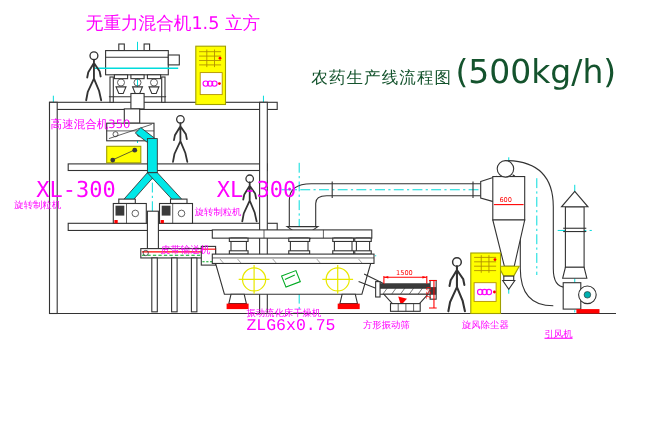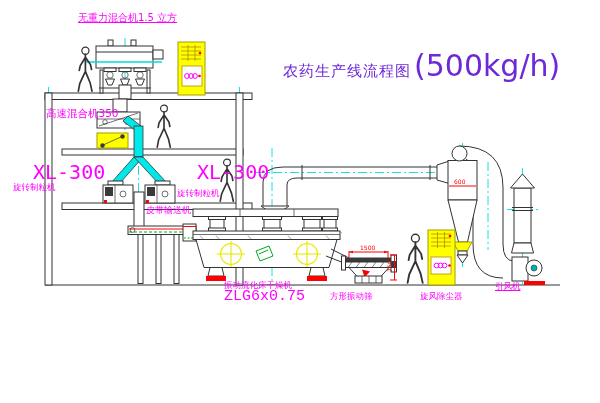--- a/index.html
+++ b/index.html
@@ -16,21 +16,21 @@
   .yf{fill:#ffff00;stroke:#a0a000;stroke-width:1;}
   .yl{stroke:#b09000;fill:none;stroke-width:.8;}
   .ylw{stroke:#e8e800;fill:none;stroke-width:1.1;}
   .rd{fill:#ff0000;stroke:none;}
   .rl{stroke:#ff0000;fill:none;stroke-width:1;}
   .gn{stroke:#00aa22;fill:none;stroke-width:1;}
   .mgc{stroke:#ff00ff;fill:none;stroke-width:1;}
   text.dim{fill:#ff0000;font-family:"DejaVu Sans",sans-serif;font-size:6px;}
   .lbl{position:absolute;color:#ff00ff;white-space:nowrap;line-height:1;}
   .model{font-family:"DejaVu Sans Mono","DejaVu Sans",monospace;margin-left:20px;}
-  #title{position:absolute;left:283px;top:48px;color:#6d28d9;display:flex;align-items:baseline;gap:3px;}
+  #title{position:absolute;left:283px;top:48px;color:#14532d;display:flex;align-items:baseline;gap:3px;}
   #title .cn{font-size:15px;letter-spacing:1px;}
   #title .cap{font-size:30px;font-weight:400;}
 </style>
 </head>
 <body>
 
 <div id="canvas">
 
 <svg width="600" height="403" viewBox="0 0 600 403">
   <defs>
@@ -314,26 +314,26 @@
   <g transform="translate(405,233) scale(1.04)">
         <use href="#person-shape"></use>
       </g>
 </svg>
 
 <div id="title">
   <span class="cn">农药生产线流程图</span>
   <span class="cap">(500kg/h)</span>
 </div>
 
-<div class="lbl" style="left:78px;top:13px;font-size:10px;text-decoration:underline;">无重力混合机1.5 立方</div>
+<div class="lbl" style="left:78px;top:13px;font-size:16px;">无重力混合机1.5 立方</div>
 <div class="lbl" style="left:46px;top:108px;font-size:10.5px;">高速混合机350</div>
 <div class="lbl model" style="left:13px;top:162px;font-size:20px;">XL-300</div>
 <div class="lbl" style="left:13px;top:183px;font-size:8.5px;">旋转制粒机</div>
 <div class="lbl model" style="left:177px;top:162px;font-size:20px;">XL-300</div>
 <div class="lbl" style="left:177px;top:189px;font-size:8.5px;">旋转制粒机</div>
-<div class="lbl" style="left:146px;top:206px;font-size:9px;">皮带输送机</div>
+<div class="lbl" style="left:146px;top:224px;font-size:9px;">皮带输送机</div>
 <div class="lbl" style="left:197px;top:281px;font-size:8.5px;margin-left:27px;">振动流化床干燥机</div>
 <div class="lbl model" style="left:204px;top:289px;font-size:15px;font-family:Liberation Mono, monospace;">ZLG6x0.75</div>
 <div class="lbl" style="left:330px;top:281px;font-size:8.5px;margin-top:11px;">方形振动筛</div>
 <div class="lbl" style="left:420px;top:292px;font-size:8.5px;">旋风除尘器</div>
-<div class="lbl" style="left:495px;top:282px;font-size:8.5px;text-decoration:underline;">引风机</div>
+<div class="lbl" style="left:495px;top:300px;font-size:8.5px;text-decoration:underline;">引风机</div>
 
 </div>
 
 </body></html>

